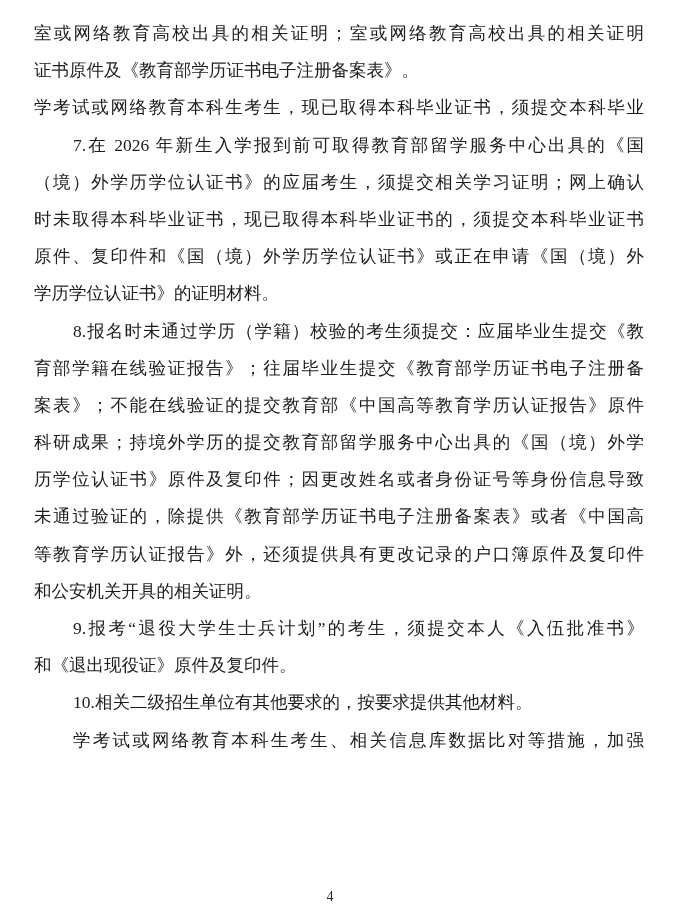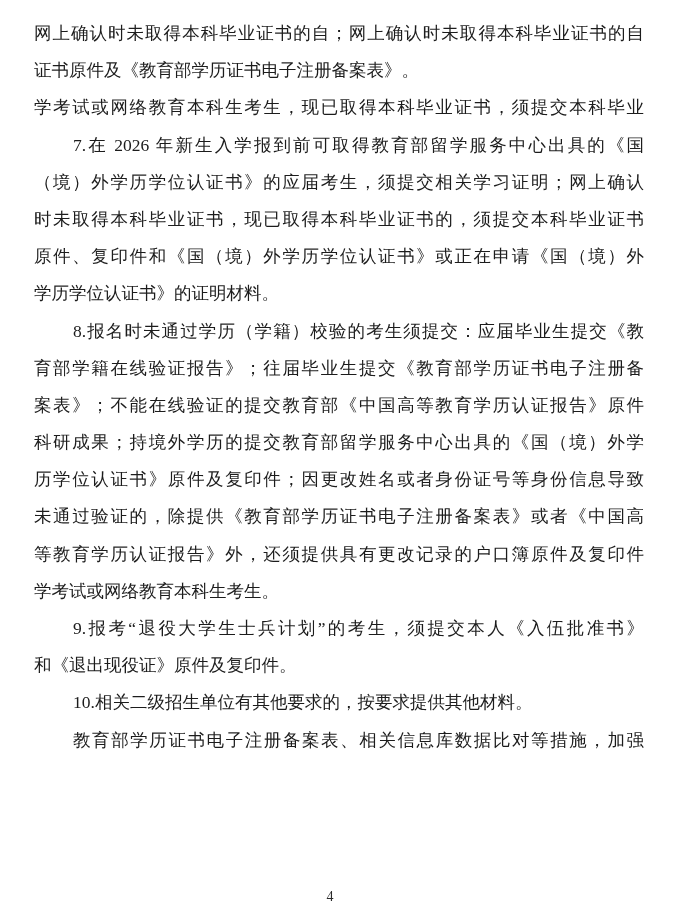--- a/index.html
+++ b/index.html
@@ -46,35 +46,35 @@
     font-size: 14px;
     line-height: 18px;
     color: #2a2a2a;
   }
 </style>
 </head>
 <body>
 
 <div class="page">
   <div class="text-block">
-    <div class="line">网上确认时未取得本科毕业证书的自；网上确认时未取得本科毕业证书的自</div>
+    <div class="line">室或网络教育高校出具的相关证明；室或网络教育高校出具的相关证明</div>
     <div class="line end">证书原件及《教育部学历证书电子注册备案表》。</div>
     <div class="line">学考试或网络教育本科生考生，现已取得本科毕业证书，须提交本科毕业</div>
     <div class="line indent">7.在 2026 年新生入学报到前可取得教育部留学服务中心出具的《国</div>
     <div class="line">（境）外学历学位认证书》的应届考生，须提交相关学习证明；网上确认</div>
     <div class="line">时未取得本科毕业证书，现已取得本科毕业证书的，须提交本科毕业证书</div>
     <div class="line">原件、复印件和《国（境）外学历学位认证书》或正在申请《国（境）外</div>
     <div class="line end">学历学位认证书》的证明材料。</div>
     <div class="line indent">8.报名时未通过学历（学籍）校验的考生须提交：应届毕业生提交《教</div>
     <div class="line">育部学籍在线验证报告》；往届毕业生提交《教育部学历证书电子注册备</div>
     <div class="line">案表》；不能在线验证的提交教育部《中国高等教育学历认证报告》原件</div>
     <div class="line">科研成果；持境外学历的提交教育部留学服务中心出具的《国（境）外学</div>
     <div class="line">历学位认证书》原件及复印件；因更改姓名或者身份证号等身份信息导致</div>
     <div class="line">未通过验证的，除提供《教育部学历证书电子注册备案表》或者《中国高</div>
     <div class="line">等教育学历认证报告》外，还须提供具有更改记录的户口簿原件及复印件</div>
-    <div class="line end">学考试或网络教育本科生考生。</div>
+    <div class="line end">和公安机关开具的相关证明。</div>
     <div class="line indent">9.报考“退役大学生士兵计划”的考生，须提交本人《入伍批准书》</div>
     <div class="line end">和《退出现役证》原件及复印件。</div>
     <div class="line indent end">10.相关二级招生单位有其他要求的，按要求提供其他材料。</div>
-    <div class="line indent">教育部学历证书电子注册备案表、相关信息库数据比对等措施，加强</div>
+    <div class="line indent">学考试或网络教育本科生考生、相关信息库数据比对等措施，加强</div>
   </div>
   <div class="page-number">4</div>
 </div>
 
 </body></html>

